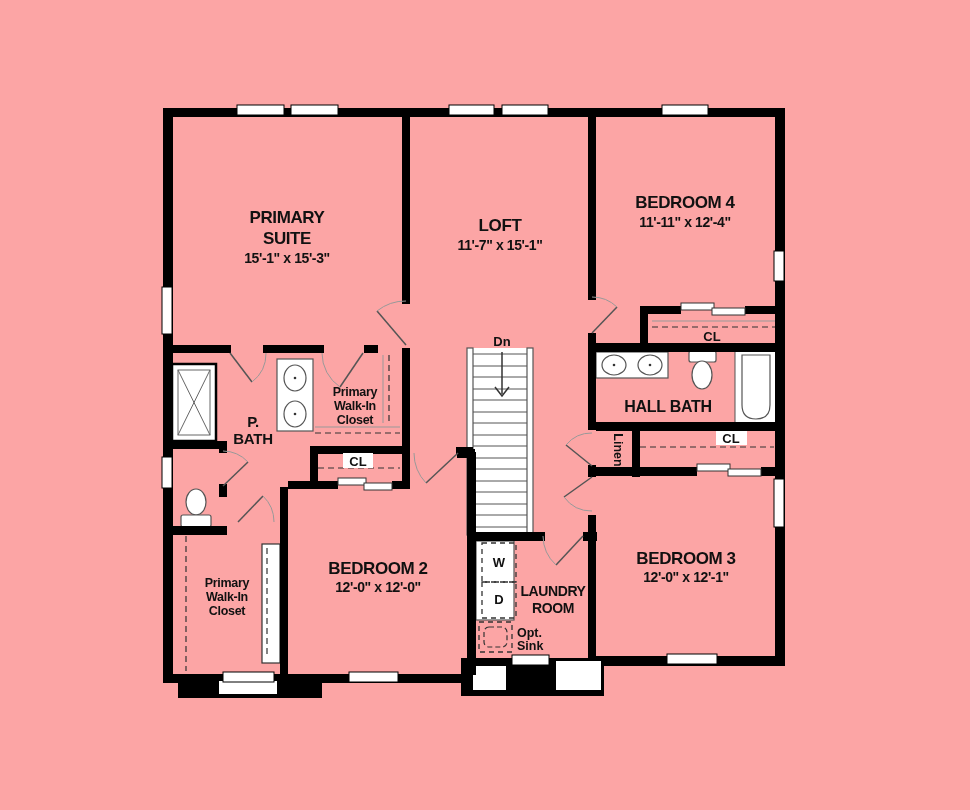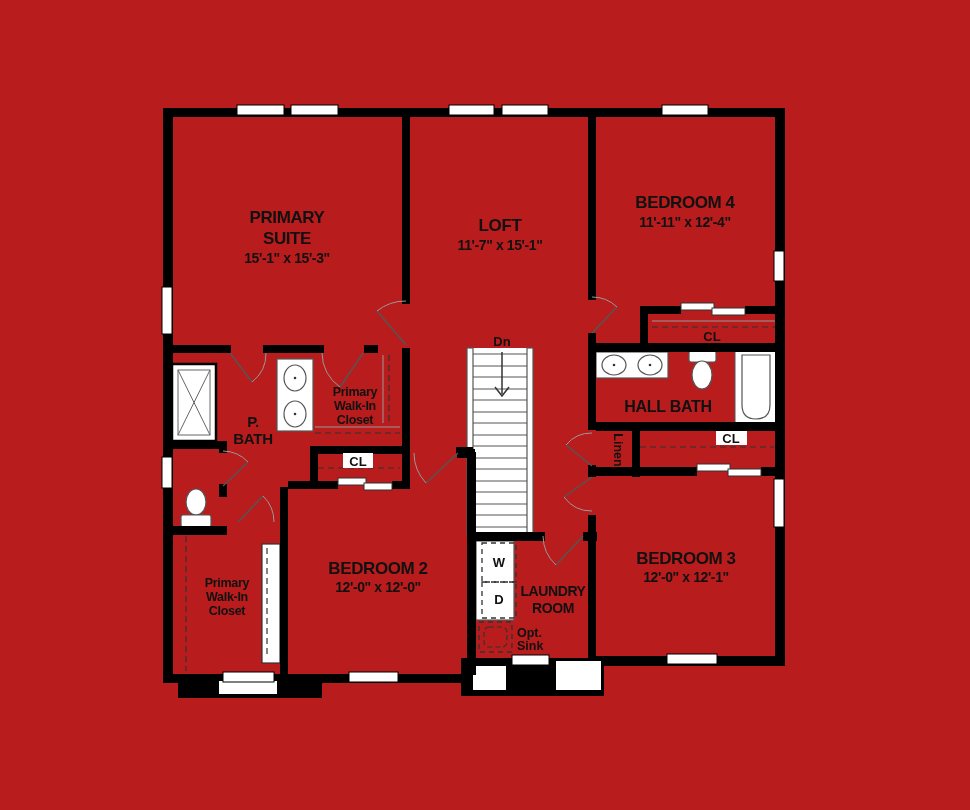--- a/index.html
+++ b/index.html
@@ -1,16 +1,16 @@
 <!DOCTYPE html>
 <html><head>
 <meta charset="utf-8">
 <style>
   html,body{margin:0;padding:0;background:#ffffff;}
-  .page{position:relative;width:970px;height:810px;background:#b91c1c;overflow:hidden;
+  .page{position:relative;width:970px;height:810px;background:#fca5a5;overflow:hidden;
         font-family:"Liberation Sans", sans-serif;}
   svg{position:absolute;left:0;top:0;}
   text{font-family:"Liberation Sans", sans-serif;fill:#111;}
   .room-name{font-weight:bold;font-size:17px;letter-spacing:-0.4px;}
   .room-dims{font-weight:bold;font-size:14px;letter-spacing:-0.4px;}
   .small-label{font-weight:bold;font-size:13px;}
   .closet-label{font-weight:bold;font-size:12.5px;letter-spacing:-0.3px;}
   .tiny-label{font-weight:bold;font-size:12.5px;}
   .mid-label{font-weight:bold;font-size:15px;letter-spacing:-0.3px;}
   .wall{fill:#000000;stroke:none;}

